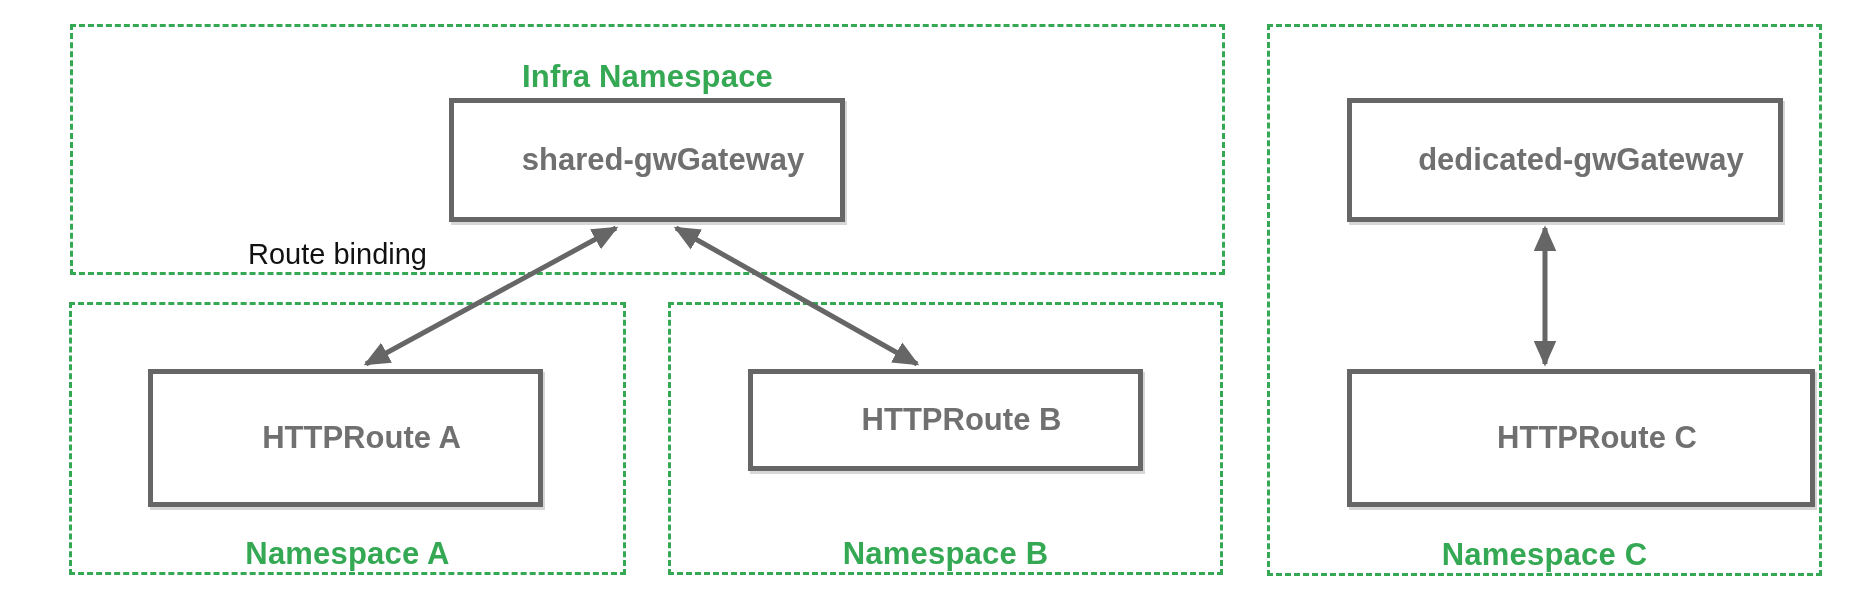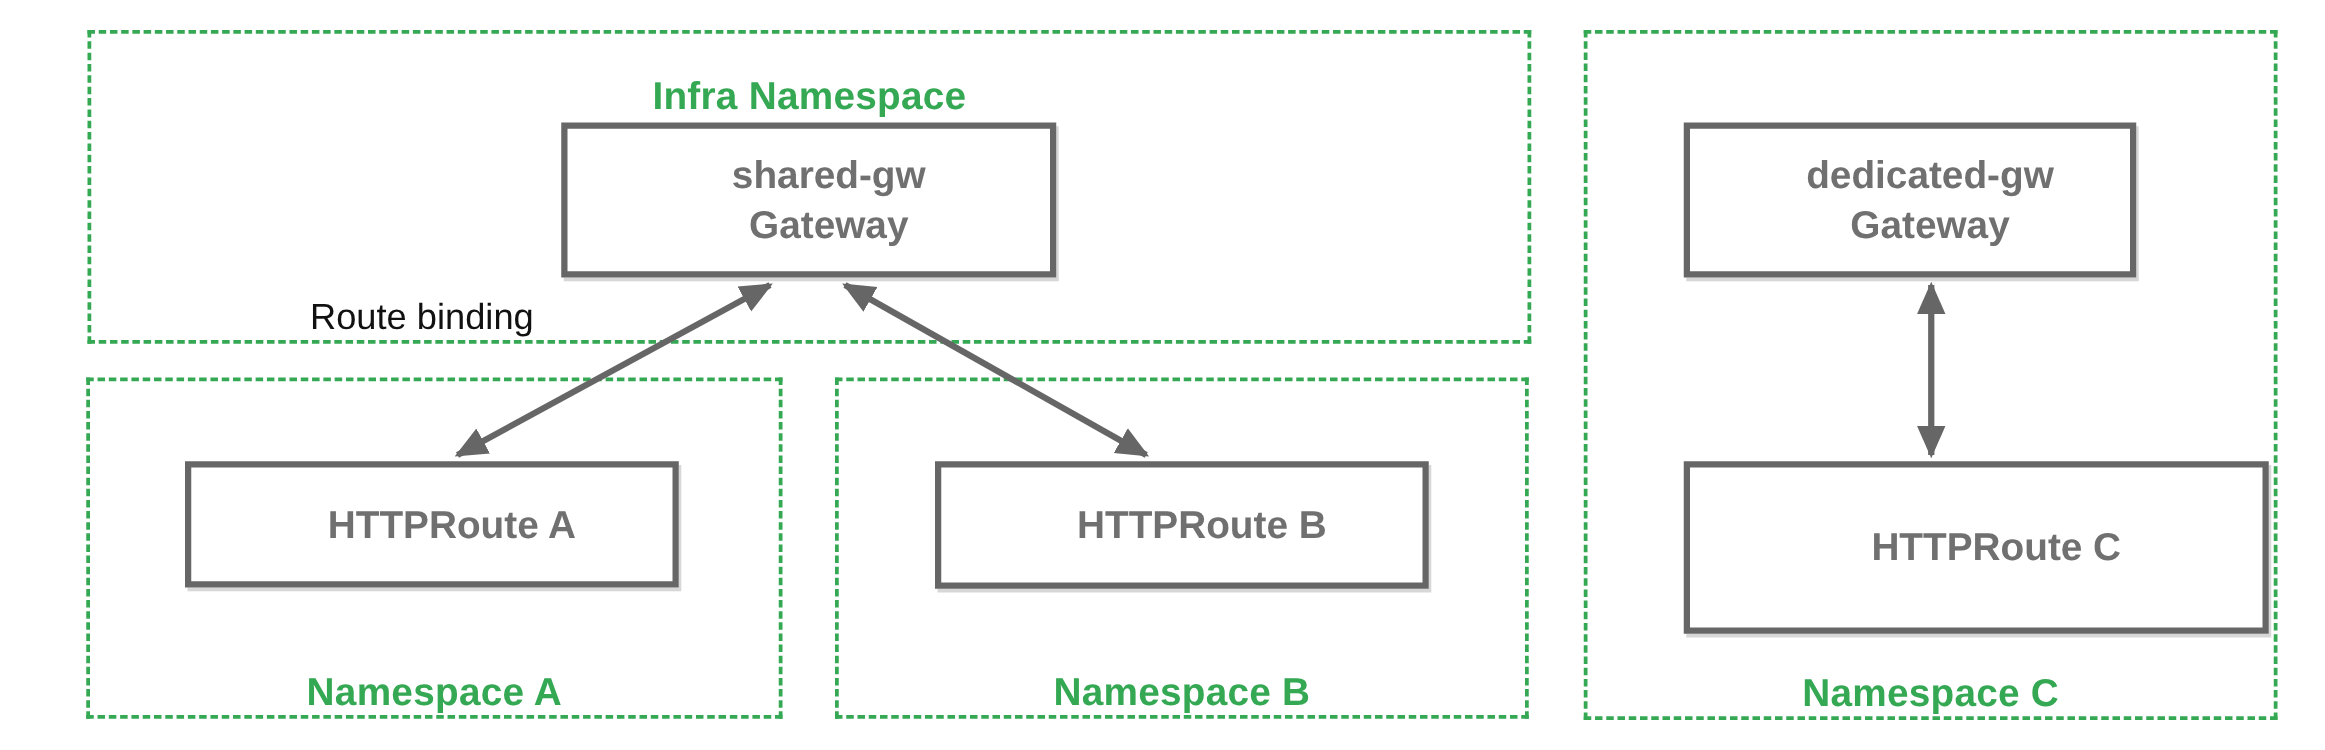--- a/index.html
+++ b/index.html
@@ -25,21 +25,21 @@
     margin-top:22px;
   }
   .ns-title.top{top:10px;}
   .ns-title.bottom{bottom:0;}
 
   .node{
     position:absolute;
     border:5px solid var(--box-border-gray);
     background:#ffffff;
     box-shadow:2px 3px 0 rgba(110,110,110,0.28);
-    display:flex;flex-direction:column;align-items:center;justify-content:center;
+    display:flex;flex-direction:row;align-items:center;justify-content:center;
     color:var(--box-text-gray);font-weight:bold;font-size:31px;line-height:40px;
     text-align:center;
     padding-left:32px;
   }
 
   .free-label{
     position:absolute;
     color:var(--plain-text-black);
     font-size:29px;font-weight:normal;
     white-space:nowrap;
@@ -68,26 +68,26 @@
 
   <div class="ns-box" style="left:1267px;top:24px;width:555px;height:552px;">
     <div class="ns-title bottom">Namespace C</div>
   </div>
 
   <div class="node" style="left:449px;top:98px;width:396px;height:124px;">
     <span>shared-gw</span>
     <span>Gateway</span>
   </div>
 
-  <div class="node" style="left:1347px;top:98px;width:362px;height:124px;">
+  <div class="node" style="left:1347px;top:98px;width:436px;height:124px;">
     <span>dedicated-gw</span>
     <span>Gateway</span>
   </div>
 
-  <div class="node" style="left:148px;top:369px;width:395px;height:101px;">
+  <div class="node" style="left:148px;top:369px;width:395px;height:138px;">
     <span>HTTPRoute A</span>
   </div>
 
   <div class="node" style="left:748px;top:369px;width:395px;height:102px;">
     <span>HTTPRoute B</span>
   </div>
 
   <div class="node" style="left:1347px;top:369px;width:468px;height:138px;">
     <span>HTTPRoute C</span>
   </div>

